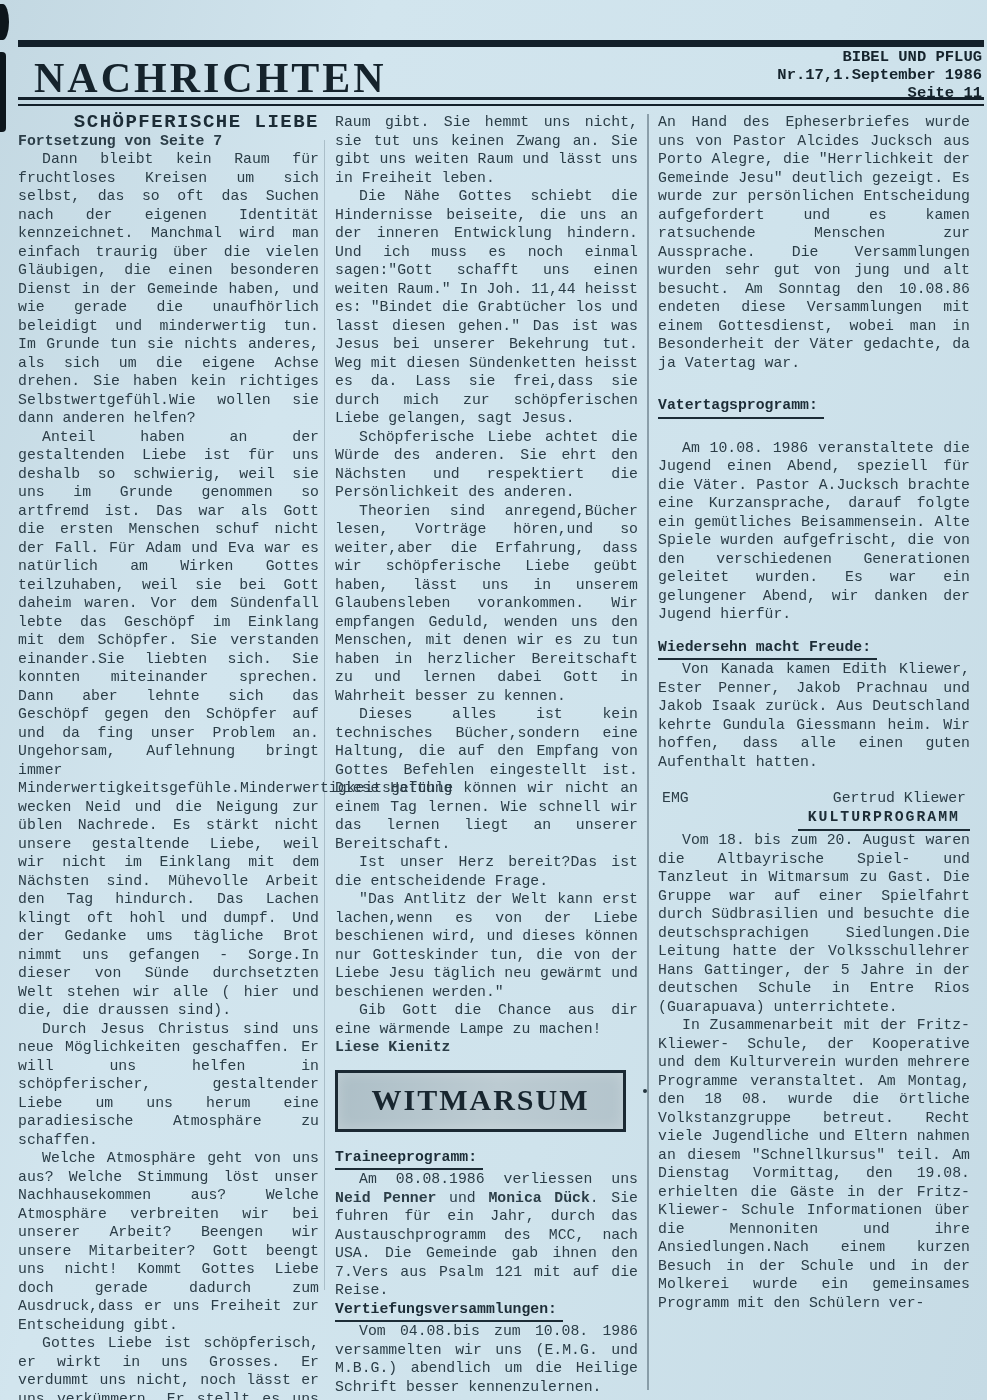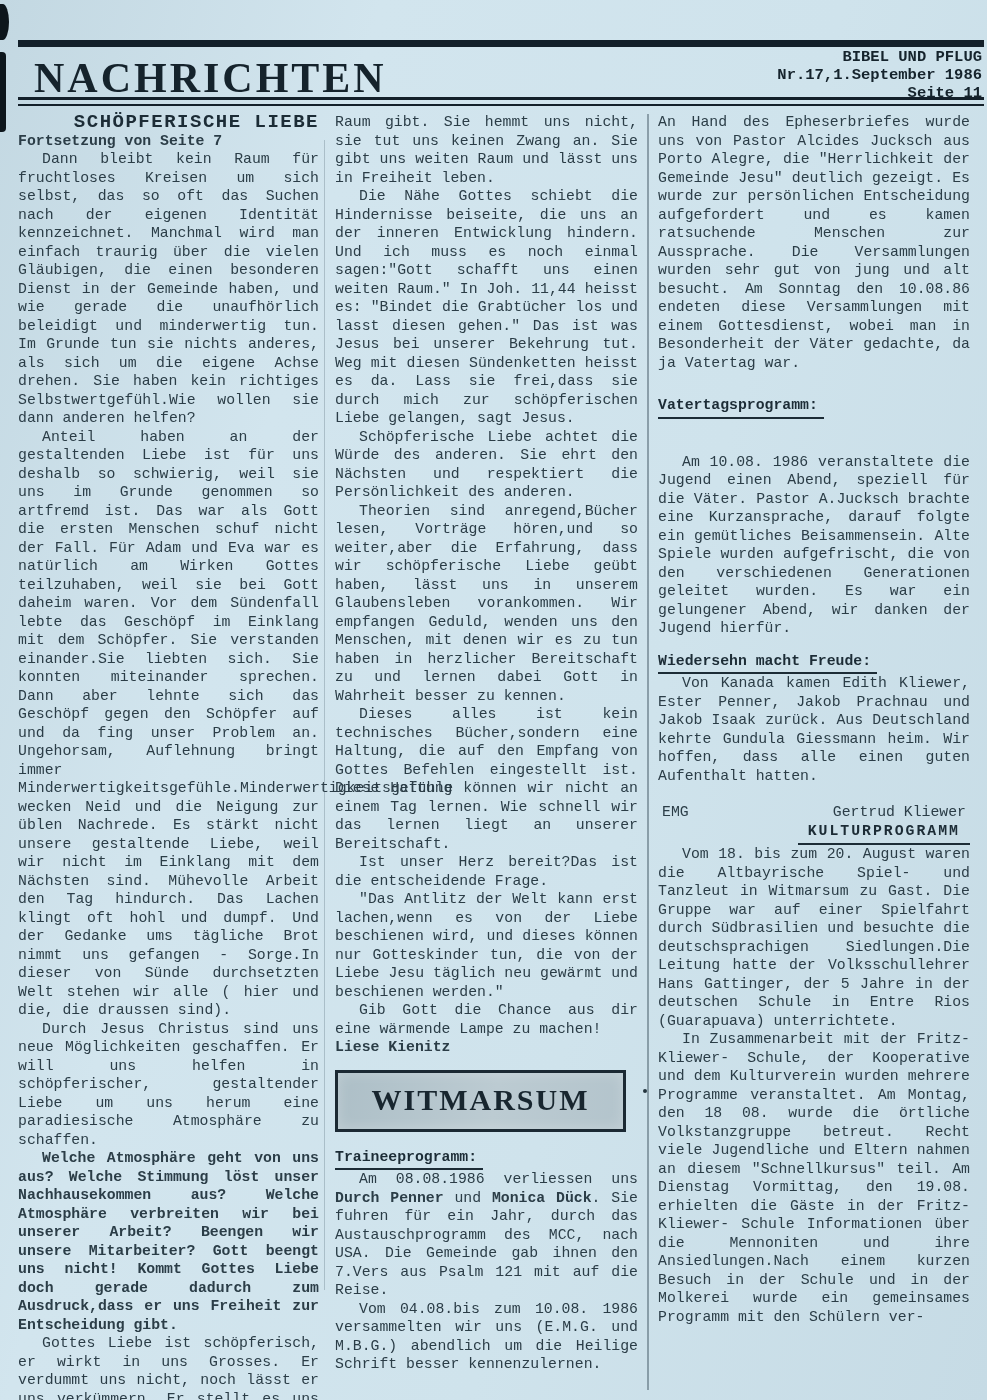--- a/index.html
+++ b/index.html
@@ -23,21 +23,21 @@
   .double-rule{position:absolute;left:18px;right:3px;top:97px;height:4px;
     border-top:3px solid #13202a;border-bottom:2px solid #13202a;}
 
   .columns{position:absolute;left:18px;top:113px;width:952px;display:flex;align-items:flex-start;}
   .col{font-size:14.8px;line-height:18.5px;text-align:justify;}
   .col-1{width:301px;margin-right:16px;}
   .col-2{width:303px;margin-right:20px;}
   .col-3{width:312px;}
   .col p{margin:0;}
   .indent{text-indent:24px;}
-  .gap-top{margin-top:8px;font-weight:bold;}
+  .gap-top{margin-top:8px;}
 
   .article-title{font-weight:bold;font-size:19px;letter-spacing:1.5px;margin:0 0 12px 0;color:#1c2c36;text-align:right;}
   .continuation{font-weight:bold;text-align:left;}
 
   .section-heading{font-weight:bold;margin:20px 0 13px 0;text-align:left;color:#1c2c36;}
   .section-heading .u{display:inline-block;border-bottom:2.5px solid #1c2c36;padding:0 6px 2px 0;}
 
   .signature{text-align:left;font-weight:bold;margin-top:5px;padding-right:4px;}
 
   .witmarsum-box{margin:13px 12px 16px 0;height:56px;border:3px solid #1b2933;
@@ -101,29 +101,30 @@
       <p class="indent">Ist unser Herz bereit?Das ist die entscheidende Frage.</p>
       <p class="indent">"Das Antlitz der Welt kann erst lachen,wenn es von der Liebe beschienen wird, und dieses können nur Gotteskinder tun, die von der Liebe Jesu täglich neu gewärmt und beschienen werden."</p>
       <p class="indent">Gib Gott die Chance aus dir eine wärmende Lampe zu machen!</p>
       <p class="signature">Liese Kienitz</p>
 
       <div class="witmarsum-box">
         <span class="box-word">WITMARSUM</span>
       </div>
 
       <p class="section-heading"><span class="u">Traineeprogramm:</span></p>
-      <p class="indent"><span>Am 08.08.1986 verliessen uns </span><span class="b">Durch Penner</span><span> und </span><span class="b">Monica Dück</span><span>. Sie fuhren für ein Jahr, durch das Austauschprogramm des MCC, nach USA. Die Gemeinde gab ihnen den 7.Vers aus Psalm 121 mit auf die Reise.</span></p>
+      <p class="indent"><span>Am 08.08.1986 verliessen uns </span><span class="b">Neid Penner</span><span> und </span><span class="b">Monica Dück</span><span>. Sie fuhren für ein Jahr, durch das Austauschprogramm des MCC, nach USA. Die Gemeinde gab ihnen den 7.Vers aus Psalm 121 mit auf die Reise.</span></p>
 
+      <p class="section-heading"><span class="u">Vertiefungsversammlungen:</span></p>
       <p class="indent">Vom 04.08.bis zum 10.08. 1986 versammelten wir uns (E.M.G. und M.B.G.) abendlich um die Heilige Schrift besser kennenzulernen.</p>
     </div>
 
     <div class="col col-3">
       <p>An Hand des Epheserbriefes wurde uns von Pastor Alcides Jucksch aus Porto Alegre, die "Herrlichkeit der Gemeinde Jesu" deutlich gezeigt. Es wurde zur persönlichen Entscheidung aufgefordert und es kamen ratsuchende Menschen zur Aussprache. Die Versammlungen wurden sehr gut von jung und alt besucht. Am Sonntag den 10.08.86 endeten diese Versammlungen mit einem Gottesdienst, wobei man in Besonderheit der Väter gedachte, da ja Vatertag war.</p>
 
-      <p class="section-heading" style="margin-top:24px;margin-bottom:34px;"><span class="u">Vatertagsprogramm:</span></p>
+      <p class="section-heading" style="margin-top:24px;margin-bottom:20px;"><span class="u">Vatertagsprogramm:</span></p>
       <p class="indent">Am 10.08. 1986 veranstaltete die Jugend einen Abend, speziell für die Väter. Pastor A.Jucksch brachte eine Kurzansprache, darauf folgte ein gemütliches Beisammensein. Alte Spiele wurden aufgefrischt, die von den verschiedenen Generationen geleitet wurden. Es war ein gelungener Abend, wir danken der Jugend hierfür.</p>
 
       <p class="section-heading" style="margin-top:14px;"><span class="u">Wiedersehn macht Freude:</span></p>
       <p class="indent">Von Kanada kamen Edith Kliewer, Ester Penner, Jakob Prachnau und Jakob Isaak zurück. Aus Deutschland kehrte Gundula Giessmann heim. Wir hoffen, dass alle einen guten Aufenthalt hatten.</p>
 
       <div class="sig-row">
         <span>EMG</span>
         <span>Gertrud Kliewer</span>
       </div>
 

